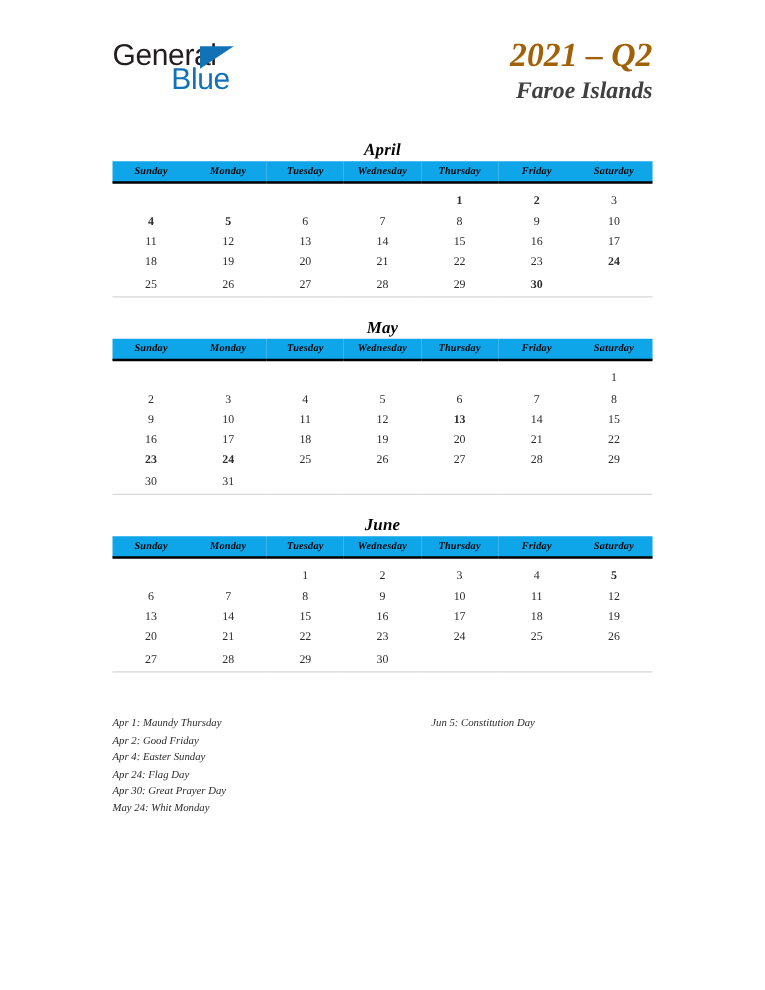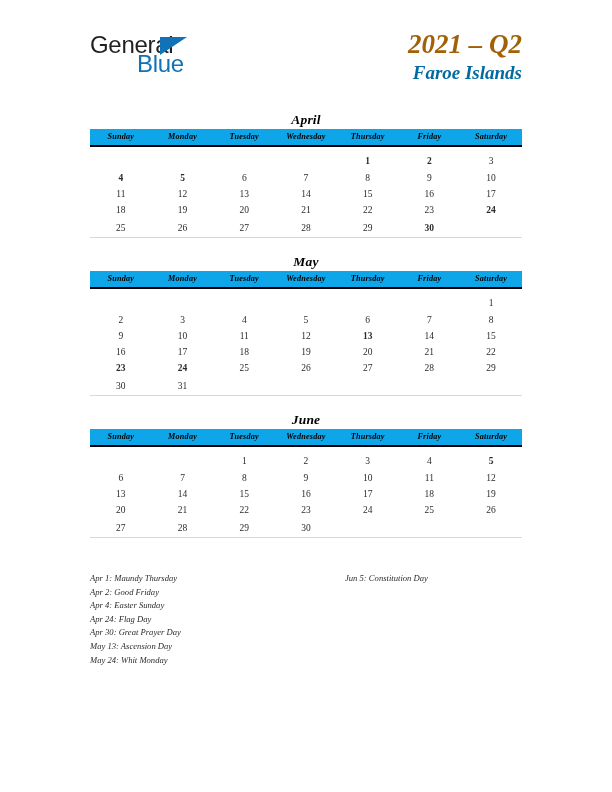--- a/index.html
+++ b/index.html
@@ -77,21 +77,21 @@
     line-height: 32px;
     color: #a16207;
     white-space: nowrap;
   }
   .title-country {
     font-family: "Liberation Serif", "DejaVu Serif", serif;
     font-style: italic;
     font-weight: bold;
     font-size: 19px;
     line-height: 26px;
-    color: #0369a1;
+    color: #404040;
     white-space: nowrap;
   }
 
   
   .months {
     position: absolute;
     left: 90px;
     top: 110px;
     width: 432px;
   }
@@ -387,19 +387,18 @@
     </div>
   </div>
 
 <div class="legend">
   <div class="legend-col left">
       <div class="legend-item">Apr 1: Maundy Thursday</div>
       <div class="legend-item">Apr 2: Good Friday</div>
       <div class="legend-item">Apr 4: Easter Sunday</div>
       <div class="legend-item">Apr 24: Flag Day</div>
       <div class="legend-item">Apr 30: Great Prayer Day</div>
-      <div class="legend-item">May 13: Ascension Day</div>
       <div class="legend-item">May 24: Whit Monday</div>
     </div>
   <div class="legend-col right">
       <div class="legend-item">Jun 5: Constitution Day</div>
     </div>
 </div>
 
 </body></html>

